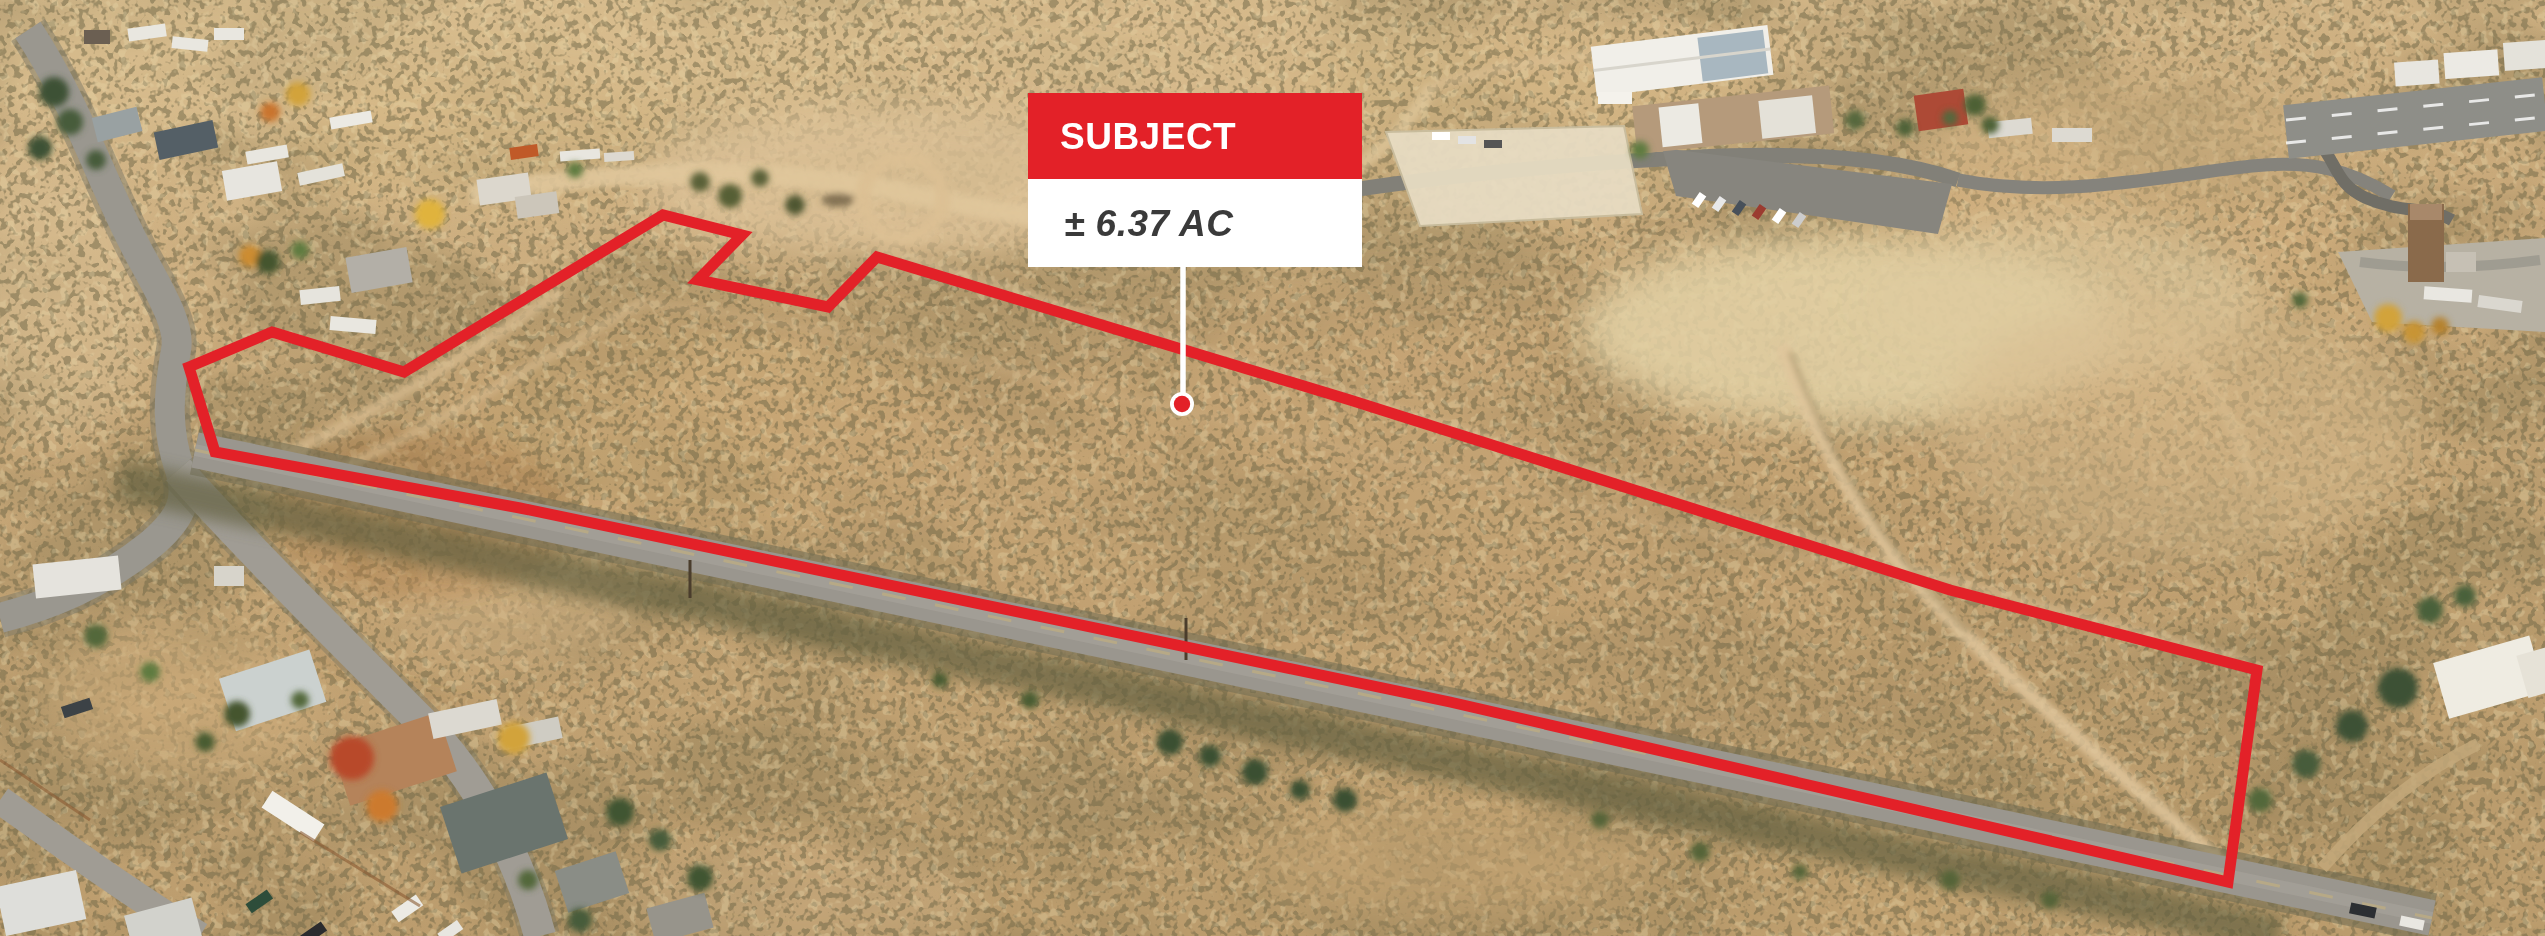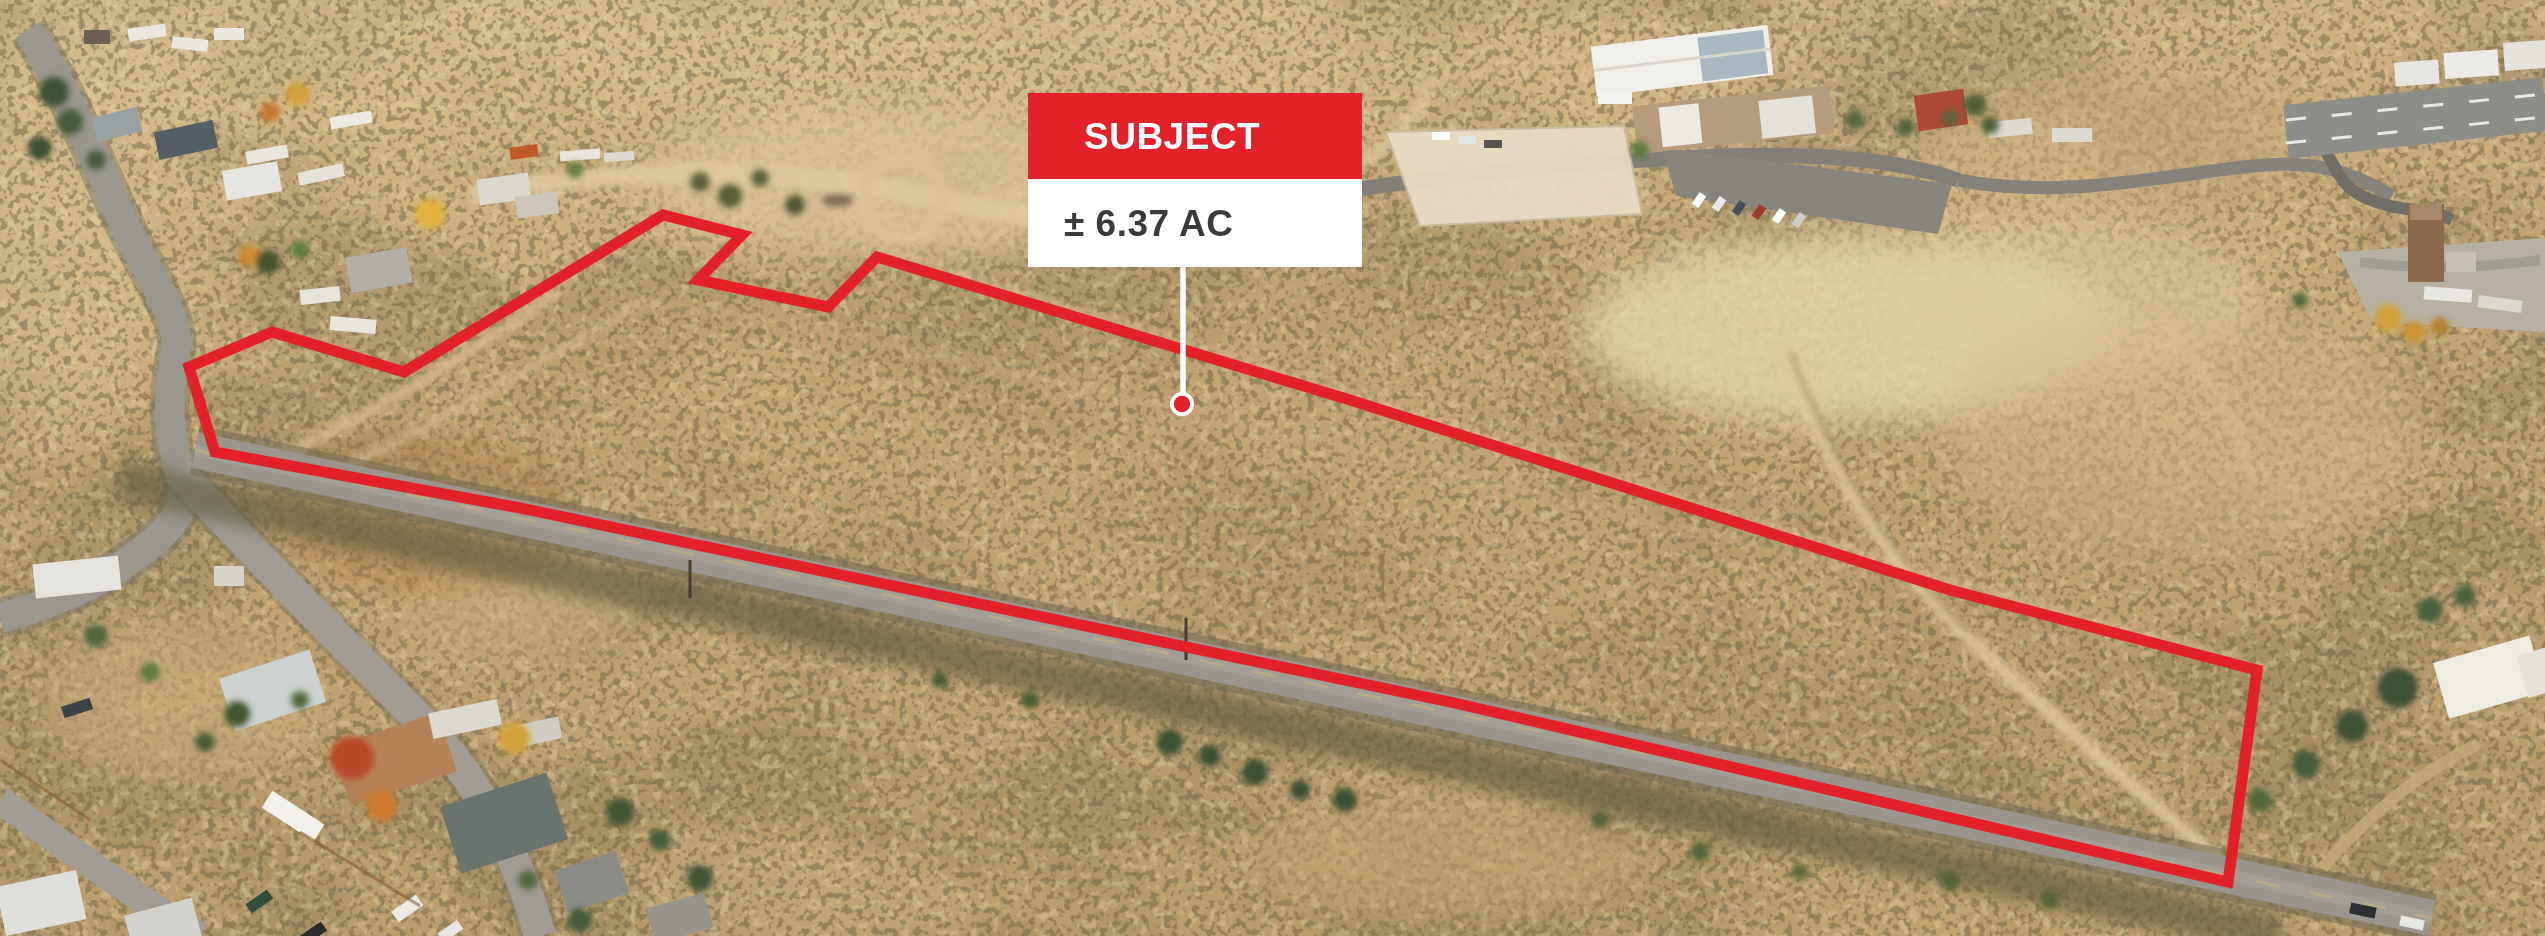--- a/index.html
+++ b/index.html
@@ -7,24 +7,24 @@
          font-family:"Liberation Sans","DejaVu Sans",sans-serif;}
   .stage svg.bg{position:absolute;inset:0;display:block;}
 
   
   .boundary{stroke:var(--accent-red,#e32128);fill:none;stroke-linejoin:miter;stroke-miterlimit:8;}
   .leader{stroke:var(--leader-line,#fff);stroke-width:5.5;}
   .dot-outer{fill:#ffffff;}
   .dot-inner{fill:var(--accent-red,#e32128);}
 
   .label-card{position:absolute;left:1028px;top:93px;width:334px;z-index:5;}
-  .card-header{height:86px;background:var(--accent-red,#e32128);display:flex;align-items:center;padding-left:56px;box-sizing:border-box;}
+  .card-header{height:86px;background:var(--accent-red,#e32128);display:flex;align-items:center;padding-left:32px;box-sizing:border-box;}
   .card-title{color:var(--title-text,#fff);font-size:37px;font-weight:bold;letter-spacing:.5px;line-height:1;}
   .card-body{height:88px;background:var(--card-bg,#fff);display:flex;align-items:center;padding-left:36px;box-sizing:border-box;}
-  .card-area{color:var(--area-text,#3a3a3a);font-size:37px;font-weight:bold;letter-spacing:.5px;line-height:1;}
+  .card-area{color:var(--area-text,#3a3a3a);font-size:37px;font-weight:bold;letter-spacing:.5px;line-height:1;font-style:italic;}
 </style>
 </head>
 <body>
 
 <div class="stage">
 <svg class="bg" width="2545" height="936" viewBox="0 0 2545 936">
   <defs>
     <linearGradient id="base" x1="0" y1="0" x2="0.25" y2="1">
       <stop offset="0" stop-color="#d7bc8e"></stop>
           <stop offset="0.45" stop-color="#c7a778"></stop>

